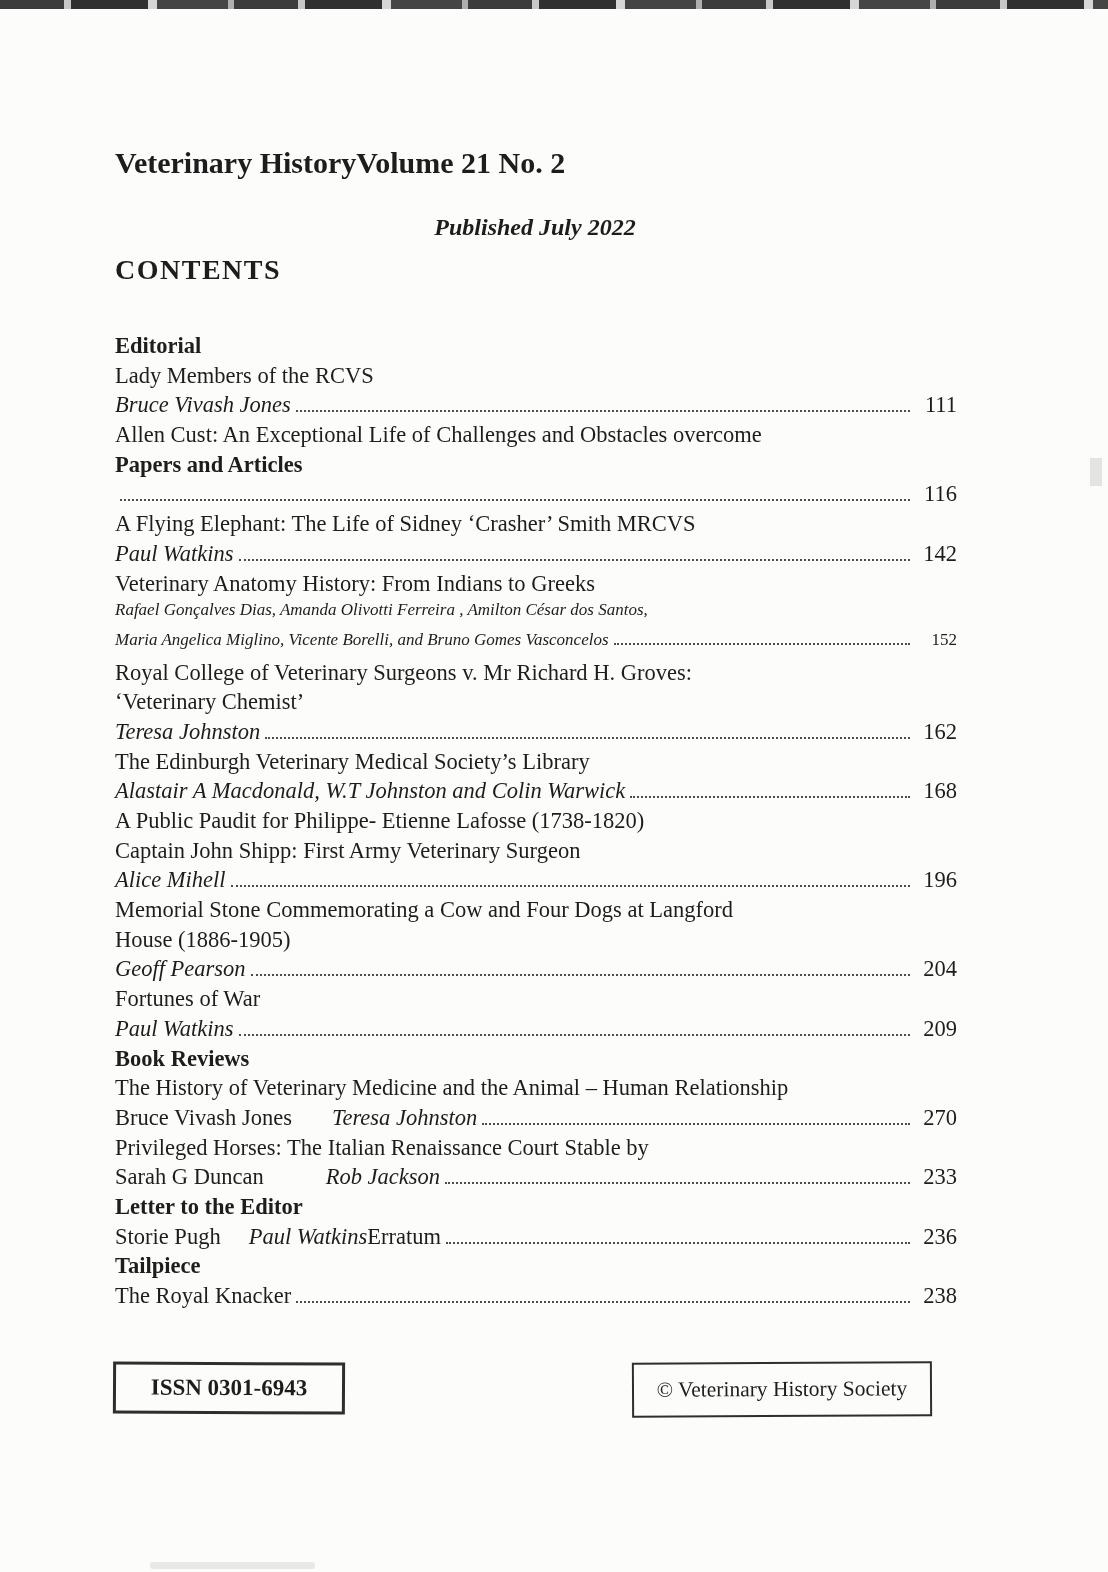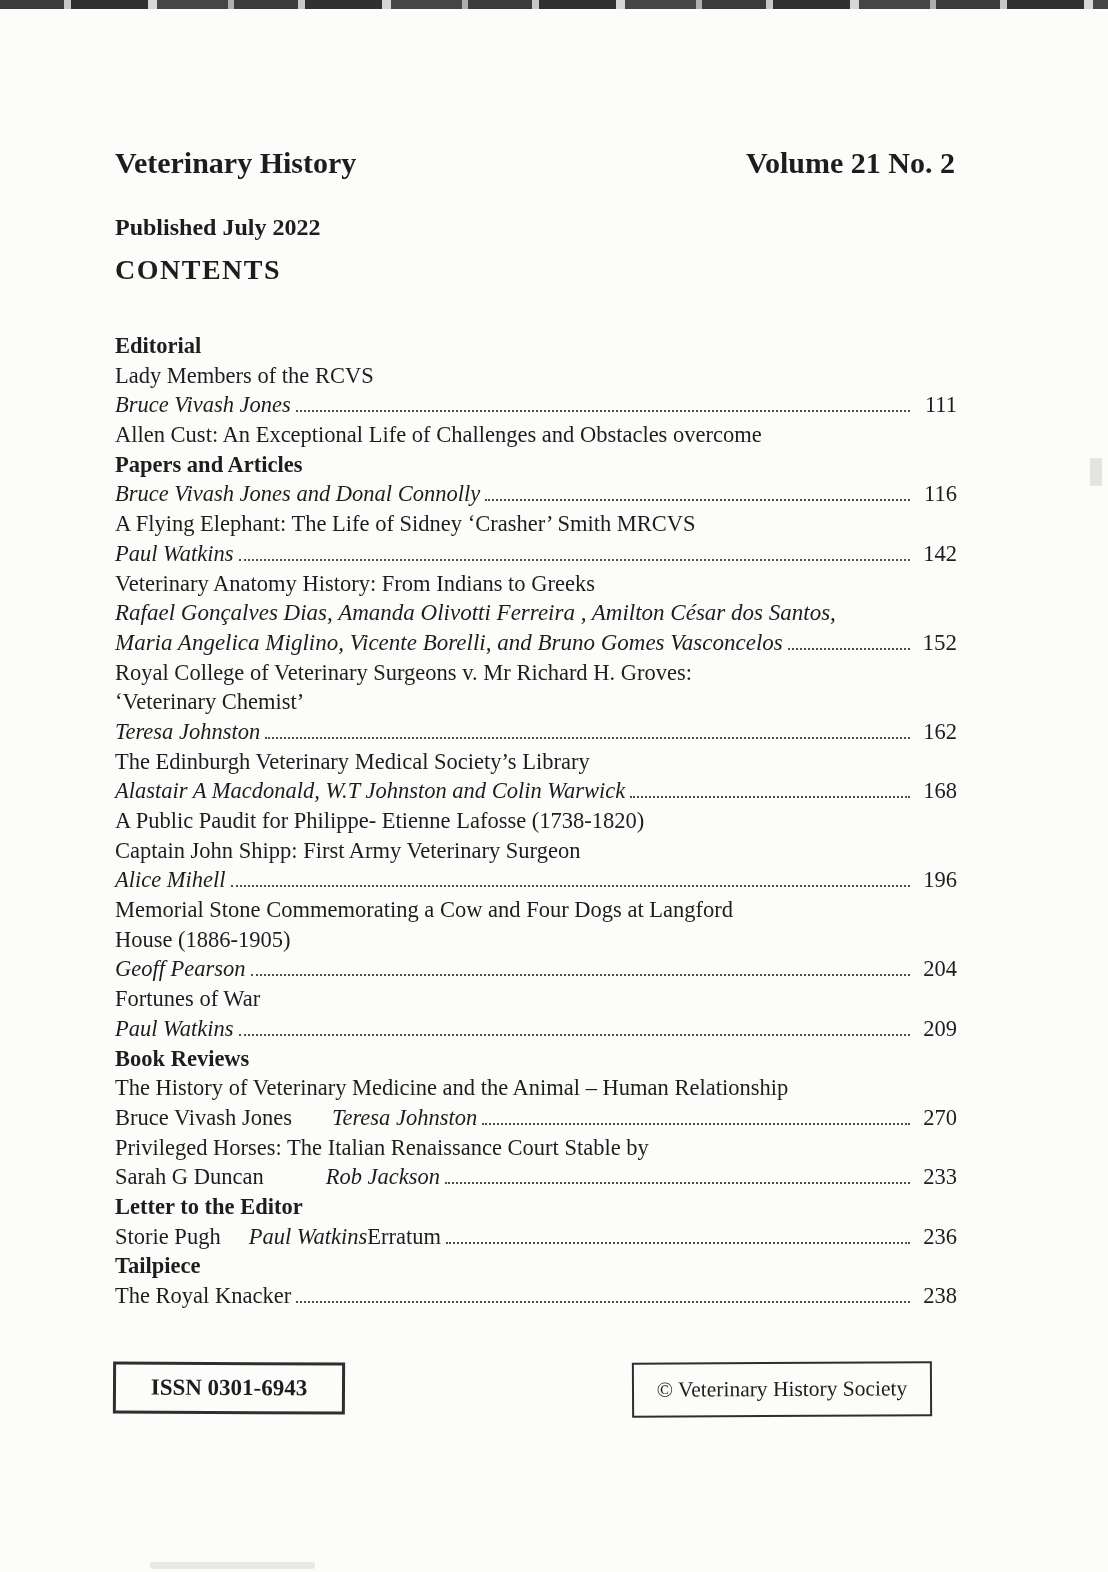--- a/index.html
+++ b/index.html
@@ -8,31 +8,31 @@
         font-family:"Liberation Serif","DejaVu Serif",serif;color:#1d1d1d;overflow:hidden}
   .scan-strip{position:absolute;top:0;left:0;width:100%;height:9px;opacity:.92;
         background:repeating-linear-gradient(90deg,
           #2b2b2b 0px,#2b2b2b 64px,#c3c3c3 64px,#c3c3c3 71px,
           #1f1f1f 71px,#1f1f1f 148px,#d3d3d3 148px,#d3d3d3 157px,
           #353535 157px,#353535 228px,#a8a8a8 228px,#a8a8a8 234px)}
   .edge-mark{position:absolute;right:6px;top:458px;width:12px;height:28px;background:#cfcfcf;opacity:.55}
   .smudge{position:absolute;left:150px;bottom:3px;width:165px;height:7px;background:#dadada;opacity:.6;border-radius:3px}
 
   .masthead{position:absolute;left:115px;top:146px;width:840px;display:flex;
-        justify-content:space-between;align-items:baseline;font-weight:bold;font-size:30px}
-  .published{position:absolute;left:115px;top:214px;width:840px;
-        font-weight:bold;font-size:24px}
+        align-items:baseline;font-weight:bold;font-size:30px}
+  .published{position:absolute;left:115px;top:214px;width:840px;text-align:center;
+        font-weight:bold;font-style:italic;font-size:24px}
   .contents-heading{position:absolute;left:115px;top:254px;margin:0;font-size:28px;
         font-weight:bold;letter-spacing:1.5px}
 
   .toc{position:absolute;left:115px;top:333px;width:842px;display:flex;flex-direction:column}
   .row{display:flex;align-items:baseline;height:29.7px;font-size:22.5px;white-space:nowrap}
   .row.section{font-weight:bold}
   .it{font-style:italic}
-  .row.sm{font-size:23px}
+  .row.sm{font-size:17px}
   .leader{flex:1 1 auto;margin:0 3px 0 5px;border-bottom:2px dotted #4c4c4c;min-width:18px}
   .pg{min-width:44px;text-align:right}
   .g40{margin-left:40px}.g62{margin-left:62px}.g28{margin-left:28px}.g12{}
 
   .issn-box{position:absolute;left:113px;top:1362px;width:226px;height:46px;border:3px solid #2e2e2e;
         display:flex;align-items:center;justify-content:center;font-weight:bold;font-size:23px;
         transform:rotate(.3deg);background:#fcfcfa}
   .copy-box{position:absolute;left:632px;top:1362px;width:296px;height:51px;border:2px solid #2e2e2e;
         display:flex;align-items:center;justify-content:center;font-size:21.5px;
         transform:rotate(-.3deg);background:#fcfcfa}
@@ -66,21 +66,20 @@
         <span class="leader"></span>
         <span class="pg">111</span>
       </div>
     <div class="row title">
         <span>Allen Cust: An Exceptional Life of Challenges and Obstacles overcome</span>
       </div>
     <div class="row section">
         <span>Papers and Articles</span>
       </div>
     <div class="row author">
-        <span class="it">Bruce Vivash Jones and Donal Connolly</span>
         <span class="leader"></span>
         <span class="pg">116</span>
       </div>
     <div class="row title">
         <span>A Flying Elephant: The Life of Sidney ‘Crasher’ Smith MRCVS</span>
       </div>
     <div class="row author">
         <span class="it">Paul Watkins</span>
         <span class="leader"></span>
         <span class="pg">142</span>

